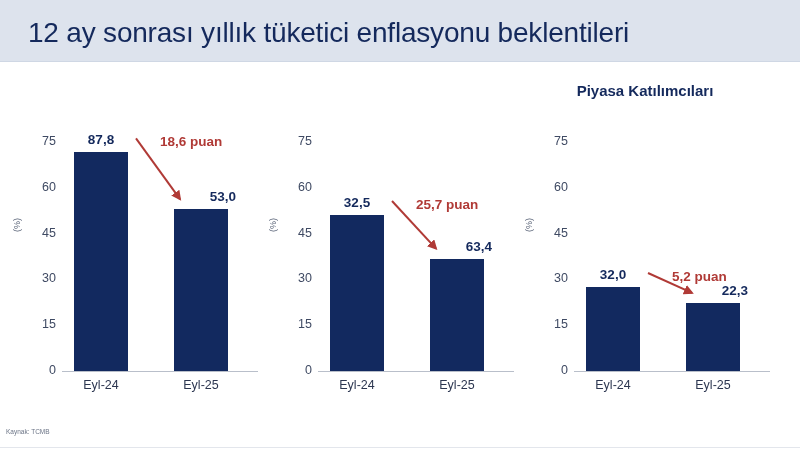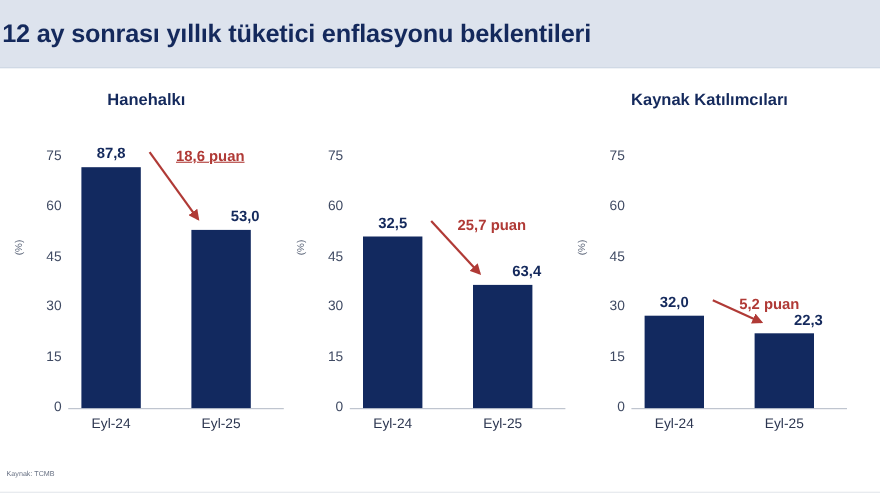--- a/index.html
+++ b/index.html
@@ -20,24 +20,24 @@
     position: absolute;
     left: 0; top: 0;
     width: 800px;
     height: 62px;
     background: #dde3ed;
     border-bottom: 1px solid #cfd7e4;
     box-sizing: border-box;
   }
   #page-title {
     position: absolute;
-    left: 2px;
+    left: 28px;
     top: 17px;
-    font-size: 23px;
-    font-weight: bold;
+    font-size: 28px;
+    font-weight: normal;
     color: #14295c;
     letter-spacing: -0.2px;
     white-space: nowrap;
   }
 
   
   #charts-area {
     position: absolute;
     left: 0;
     top: 62px;
@@ -160,21 +160,20 @@
 </style>
 </head>
 <body>
 
 <div id="header-band">
   <div id="page-title">12 ay sonrası yıllık tüketici enflasyonu beklentileri</div>
 </div>
 
 <div id="charts-area">
   <div class="panel" id="panel-0">
-      <div class="panel-title">Hanehalkı</div>
       <div class="axis-unit">(%)</div>
       <div class="ytick" style="top: 72px;">75</div>
       <div class="ytick" style="top: 117.8px;">60</div>
       <div class="ytick" style="top: 163.6px;">45</div>
       <div class="ytick" style="top: 209.4px;">30</div>
       <div class="ytick" style="top: 255.2px;">15</div>
       <div class="ytick" style="top: 301px;">0</div>
       <div class="baseline"></div>
       <div class="bar bar-0" style="top: 90.3813px; height: 218.619px; background: rgb(18, 41, 95);"></div>
       <div class="bar-value bar-value-0" style="top: 70.3813px;">87,8</div>
@@ -183,21 +182,21 @@
       <div class="bar-value bar-value-1" style="top: 127.173px;">53,0</div>
       <div class="xlabel xlabel-1">Eyl-25</div>
       <svg class="delta-svg" viewBox="0 0 266 350">
         <defs>
           <marker id="arrowhead-0" markerWidth="5" markerHeight="5" refX="4" refY="2.5" orient="auto">
             <path d="M0,0 L5,2.5 L0,5 Z" fill="#b03a36"></path>
           </marker>
         </defs>
         <line x1="136" y1="76.38133333333337" x2="180" y2="137.17333333333335" stroke="#b03a36" stroke-width="2" marker-end="url(#arrowhead-0)"></line>
       </svg>
-      <div class="delta-label" style="left: 160px; top: 72.3813px; text-decoration: underline;">18,6 puan</div>
+      <div class="delta-label" style="left: 160px; top: 72.3813px;">18,6 puan</div>
     </div>
   <div class="panel" id="panel-1">
       <div class="axis-unit">(%)</div>
       <div class="ytick" style="top: 72px;">75</div>
       <div class="ytick" style="top: 117.8px;">60</div>
       <div class="ytick" style="top: 163.6px;">45</div>
       <div class="ytick" style="top: 209.4px;">30</div>
       <div class="ytick" style="top: 255.2px;">15</div>
       <div class="ytick" style="top: 301px;">0</div>
       <div class="baseline"></div>
@@ -211,21 +210,21 @@
         <defs>
           <marker id="arrowhead-1" markerWidth="5" markerHeight="5" refX="4" refY="2.5" orient="auto">
             <path d="M0,0 L5,2.5 L0,5 Z" fill="#b03a36"></path>
           </marker>
         </defs>
         <line x1="136" y1="138.97466666666665" x2="180" y2="186.63733333333334" stroke="#b03a36" stroke-width="2" marker-end="url(#arrowhead-1)"></line>
       </svg>
       <div class="delta-label" style="left: 160px; top: 134.975px;">25,7 puan</div>
     </div>
   <div class="panel" id="panel-2">
-      <div class="panel-title">Kaynak Katılımcıları</div>
+      <div class="panel-title">Piyasa Katılımcıları</div>
       <div class="axis-unit">(%)</div>
       <div class="ytick" style="top: 72px;">75</div>
       <div class="ytick" style="top: 117.8px;">60</div>
       <div class="ytick" style="top: 163.6px;">45</div>
       <div class="ytick" style="top: 209.4px;">30</div>
       <div class="ytick" style="top: 255.2px;">15</div>
       <div class="ytick" style="top: 301px;">0</div>
       <div class="baseline"></div>
       <div class="bar bar-0" style="top: 225.033px; height: 83.9667px; background: rgb(18, 41, 95);"></div>
       <div class="bar-value bar-value-0" style="top: 205.033px;">32,0</div>

